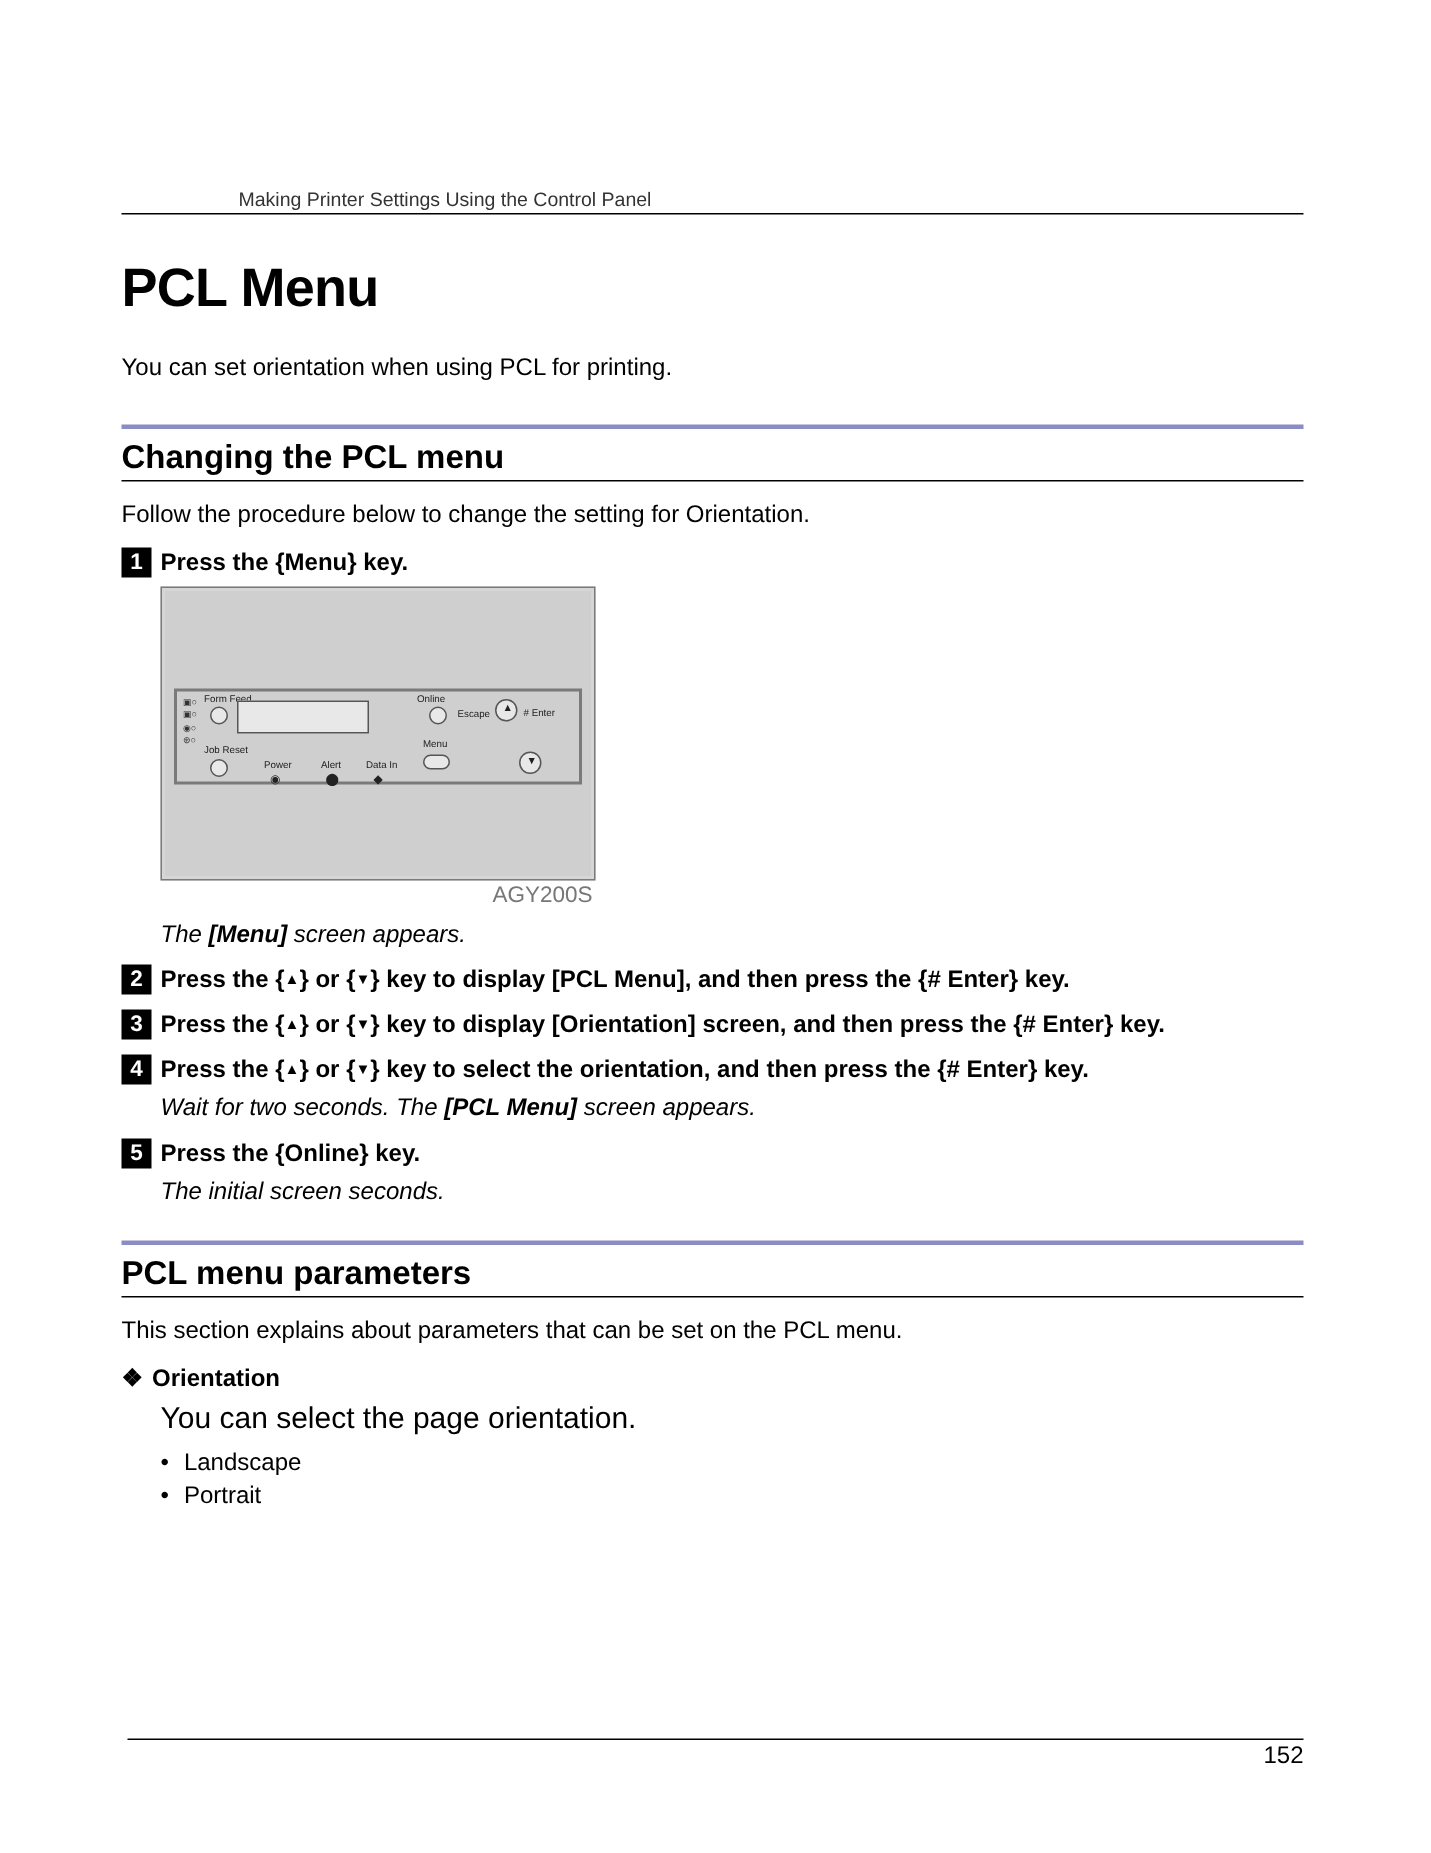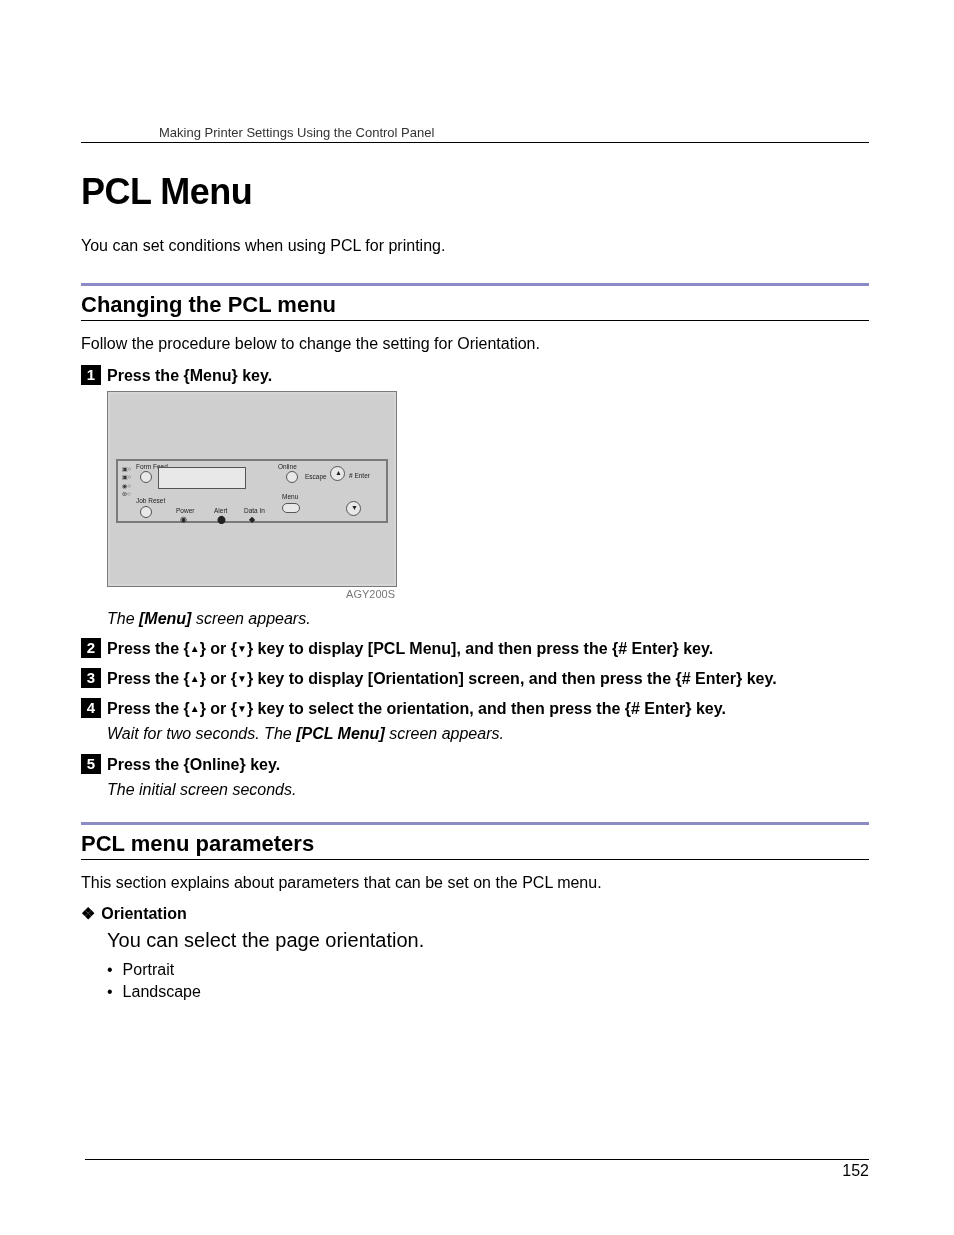--- a/index.html
+++ b/index.html
@@ -166,21 +166,21 @@
     position: absolute;
     left: 40px;
     top: 6px;
     width: 88px;
     height: 22px;
     border: 1px solid #555;
     background: #e8e8e8;
   }
   .panel-caption {
     text-align: right;
-    font-size: 11px;
+    font-size: 15px;
     color: #777;
     margin-top: 1px;
     padding-right: 2px;
   }
 
   .diamond {
     font-size: 16px;
     margin-right: 6px;
   }
   .param-block { margin-top: 10px; }
@@ -227,21 +227,21 @@
   }
 </style>
 </head>
 <body>
 
 <div class="page">
   <div class="running-head">Making Printer Settings Using the Control Panel</div>
   <hr class="top-rule">
 
   <h1 class="h1">PCL Menu</h1>
-  <p class="intro">You can set conditions when using PCL for printing.</p>
+  <p class="intro">You can set orientation when using PCL for printing.</p>
 
   <hr class="section-divider">
   <h2 class="h2">Changing the PCL menu</h2>
   <hr class="thin-rule">
   <p class="body-text">Follow the procedure below to change the setting for Orientation.</p>
 
   <div class="step">
     <div class="step-line">
       <span class="step-num">1</span>
       <span class="step-text">
@@ -332,22 +332,22 @@
   <hr class="thin-rule">
   <p class="body-text">This section explains about parameters that can be set on the PCL menu.</p>
 
   <div class="param-block">
     <div class="param-title">
       <span class="diamond">❖</span>
       <span>Orientation</span>
     </div>
     <div class="param-body">You can select the page orientation.</div>
     <ul class="param-list">
+      <li>Landscape</li>
       <li>Portrait</li>
-      <li>Landscape</li>
     </ul>
   </div>
 
   <div class="footer">
     <hr class="footer-rule">
     <div class="page-num">152</div>
   </div>
 </div>
 
 </body></html>

